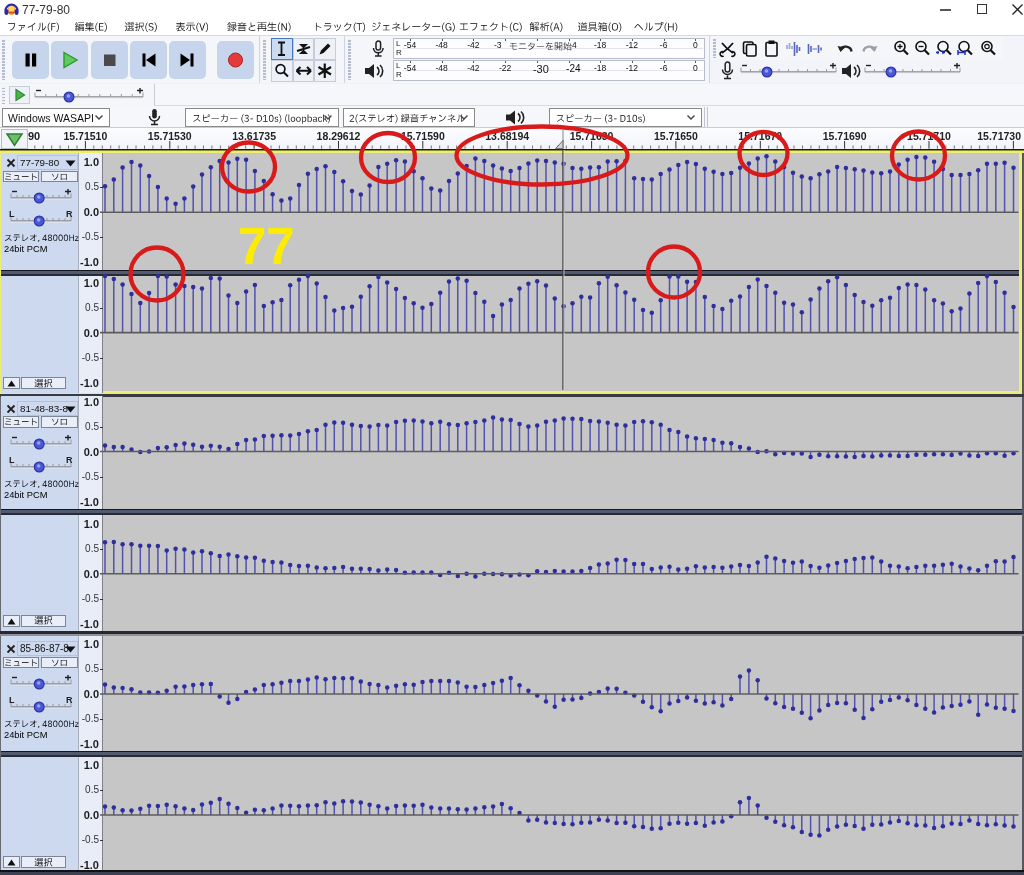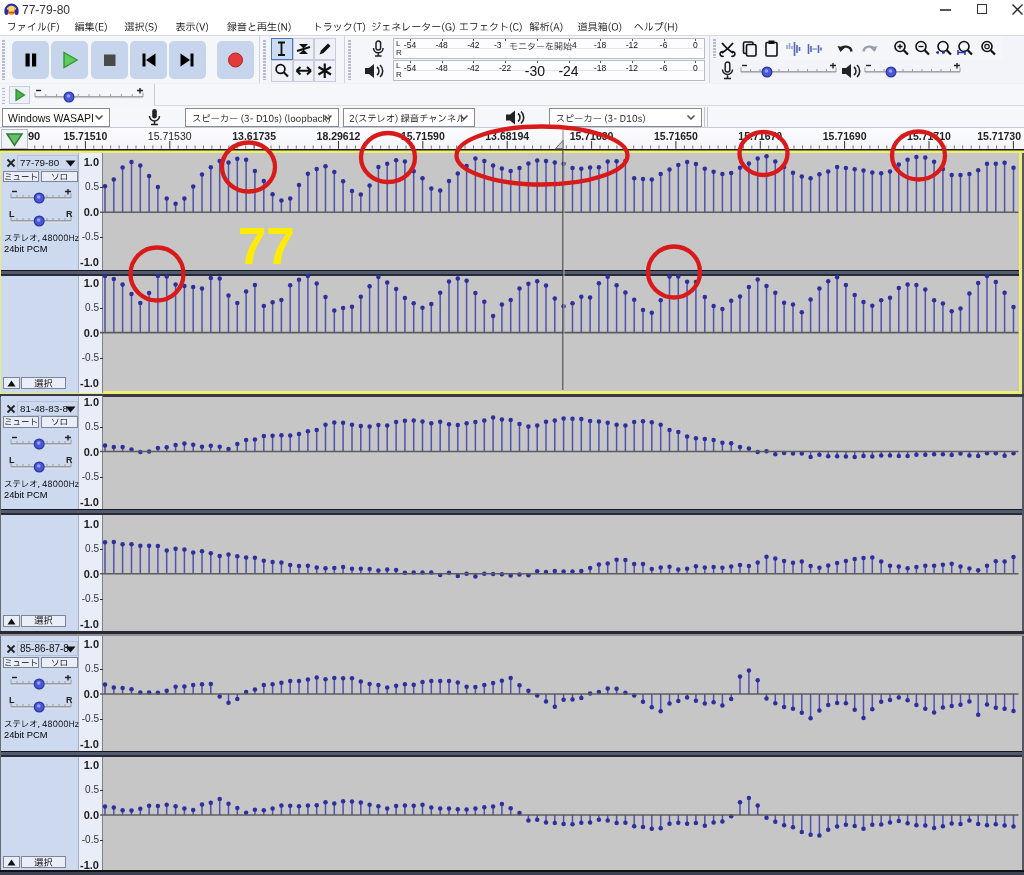--- a/index.html
+++ b/index.html
@@ -142,24 +142,24 @@
 <div class="abs" style="left:410.0px;top:38.5px;width:1px;height:2.5px;background:#555"></div>
 <div class="abs" style="left:429.7px;top:62.5px;width:24px;text-align:center;font-size:8.5px;color:#111">-48</div>
 <div class="abs" style="left:441.7px;top:60.5px;width:1px;height:2.5px;background:#555"></div>
 <div class="abs" style="left:441.7px;top:38.5px;width:1px;height:2.5px;background:#555"></div>
 <div class="abs" style="left:461.4px;top:62.5px;width:24px;text-align:center;font-size:8.5px;color:#111">-42</div>
 <div class="abs" style="left:473.4px;top:60.5px;width:1px;height:2.5px;background:#555"></div>
 <div class="abs" style="left:473.4px;top:38.5px;width:1px;height:2.5px;background:#555"></div>
 <div class="abs" style="left:493.1px;top:62.5px;width:24px;text-align:center;font-size:8.5px;color:#111">-22</div>
 <div class="abs" style="left:505.1px;top:60.5px;width:1px;height:2.5px;background:#555"></div>
 <div class="abs" style="left:505.1px;top:38.5px;width:1px;height:2.5px;background:#555"></div>
-<div class="abs" style="left:524.8px;top:62.5px;width:24px;text-align:left;font-size:14px;color:#111">-30</div>
+<div class="abs" style="left:524.8px;top:62.5px;width:24px;text-align:right;font-size:11px;color:#111">-30</div>
 <div class="abs" style="left:536.8px;top:60.5px;width:1px;height:2.5px;background:#555"></div>
 <div class="abs" style="left:536.8px;top:38.5px;width:1px;height:2.5px;background:#555"></div>
-<div class="abs" style="left:556.5px;top:62.5px;width:24px;text-align:center;font-size:14px;color:#111">-24</div>
+<div class="abs" style="left:556.5px;top:62.5px;width:24px;text-align:right;font-size:10px;color:#111">-24</div>
 <div class="abs" style="left:568.5px;top:60.5px;width:1px;height:2.5px;background:#555"></div>
 <div class="abs" style="left:568.5px;top:38.5px;width:1px;height:2.5px;background:#555"></div>
 <div class="abs" style="left:588.2px;top:62.5px;width:24px;text-align:center;font-size:8.5px;color:#111">-18</div>
 <div class="abs" style="left:600.2px;top:60.5px;width:1px;height:2.5px;background:#555"></div>
 <div class="abs" style="left:600.2px;top:38.5px;width:1px;height:2.5px;background:#555"></div>
 <div class="abs" style="left:619.9px;top:62.5px;width:24px;text-align:center;font-size:8.5px;color:#111">-12</div>
 <div class="abs" style="left:631.9px;top:60.5px;width:1px;height:2.5px;background:#555"></div>
 <div class="abs" style="left:631.9px;top:38.5px;width:1px;height:2.5px;background:#555"></div>
 <div class="abs" style="left:651.6px;top:62.5px;width:24px;text-align:center;font-size:8.5px;color:#111">-6</div>
 <div class="abs" style="left:663.6px;top:60.5px;width:1px;height:2.5px;background:#555"></div>
@@ -340,21 +340,21 @@
   </svg>
 <div class="abs" style="left:704px;top:107px;width:1px;height:20px;background:#c0c4d0"></div>
 <div class="abs" style="left:707px;top:107px;width:1px;height:20px;background:#c0c4d0"></div>
 <div class="abs" style="left:0;top:128px;width:1024px;height:22px;background:linear-gradient(#fdfdff,#f2f3fa)"></div>
 <div class="abs" style="left:1px;top:129px;width:27px;height:20px;background:#f2f3f8;border:1px solid #b8bcc8"></div>
 <svg class="abs" style="left:5px;top:132px" width="19" height="15" viewBox="0 0 19 15">
     <path d="M2 2 H17 L9.5 13.5 Z" fill="#6abf69" stroke="#2e7d32" stroke-width="1.5"></path>
   </svg>
 <div class="abs" style="left:28px;top:130px;font-size:11px;font-weight:bold;color:#222">90</div>
 <div class="abs" style="left:62.400000000000006px;top:130px;width:46px;text-align:center;font-size:10.5px;font-weight:bold;color:#222">15.71510</div>
-<div class="abs" style="left:146.76px;top:130px;width:46px;text-align:center;font-size:10.5px;font-weight:normal;color:#222">15.71530</div>
+<div class="abs" style="left:146.76px;top:130px;width:46px;text-align:center;font-size:10.5px;font-weight:bold;color:#222">15.71530</div>
 <div class="abs" style="left:231.12px;top:130px;width:46px;text-align:center;font-size:10.5px;font-weight:bold;color:#222">13.61735</div>
 <div class="abs" style="left:315.48px;top:130px;width:46px;text-align:center;font-size:10.5px;font-weight:bold;color:#222">18.29612</div>
 <div class="abs" style="left:399.84000000000003px;top:130px;width:46px;text-align:center;font-size:10.5px;font-weight:bold;color:#222">15.71590</div>
 <div class="abs" style="left:484.20000000000005px;top:130px;width:46px;text-align:center;font-size:10.5px;font-weight:bold;color:#222">13.68194</div>
 <div class="abs" style="left:568.56px;top:130px;width:46px;text-align:center;font-size:10.5px;font-weight:bold;color:#222">15.71630</div>
 <div class="abs" style="left:652.92px;top:130px;width:46px;text-align:center;font-size:10.5px;font-weight:bold;color:#222">15.71650</div>
 <div class="abs" style="left:737.28px;top:130px;width:46px;text-align:center;font-size:10.5px;font-weight:bold;color:#222">15.71670</div>
 <div class="abs" style="left:821.64px;top:130px;width:46px;text-align:center;font-size:10.5px;font-weight:bold;color:#222">15.71690</div>
 <div class="abs" style="left:906.0px;top:130px;width:46px;text-align:center;font-size:10.5px;font-weight:bold;color:#222">15.71710</div>
 <div class="abs" style="left:975px;top:130px;width:46px;text-align:right;font-size:10.5px;font-weight:bold;color:#222">15.71730</div>

